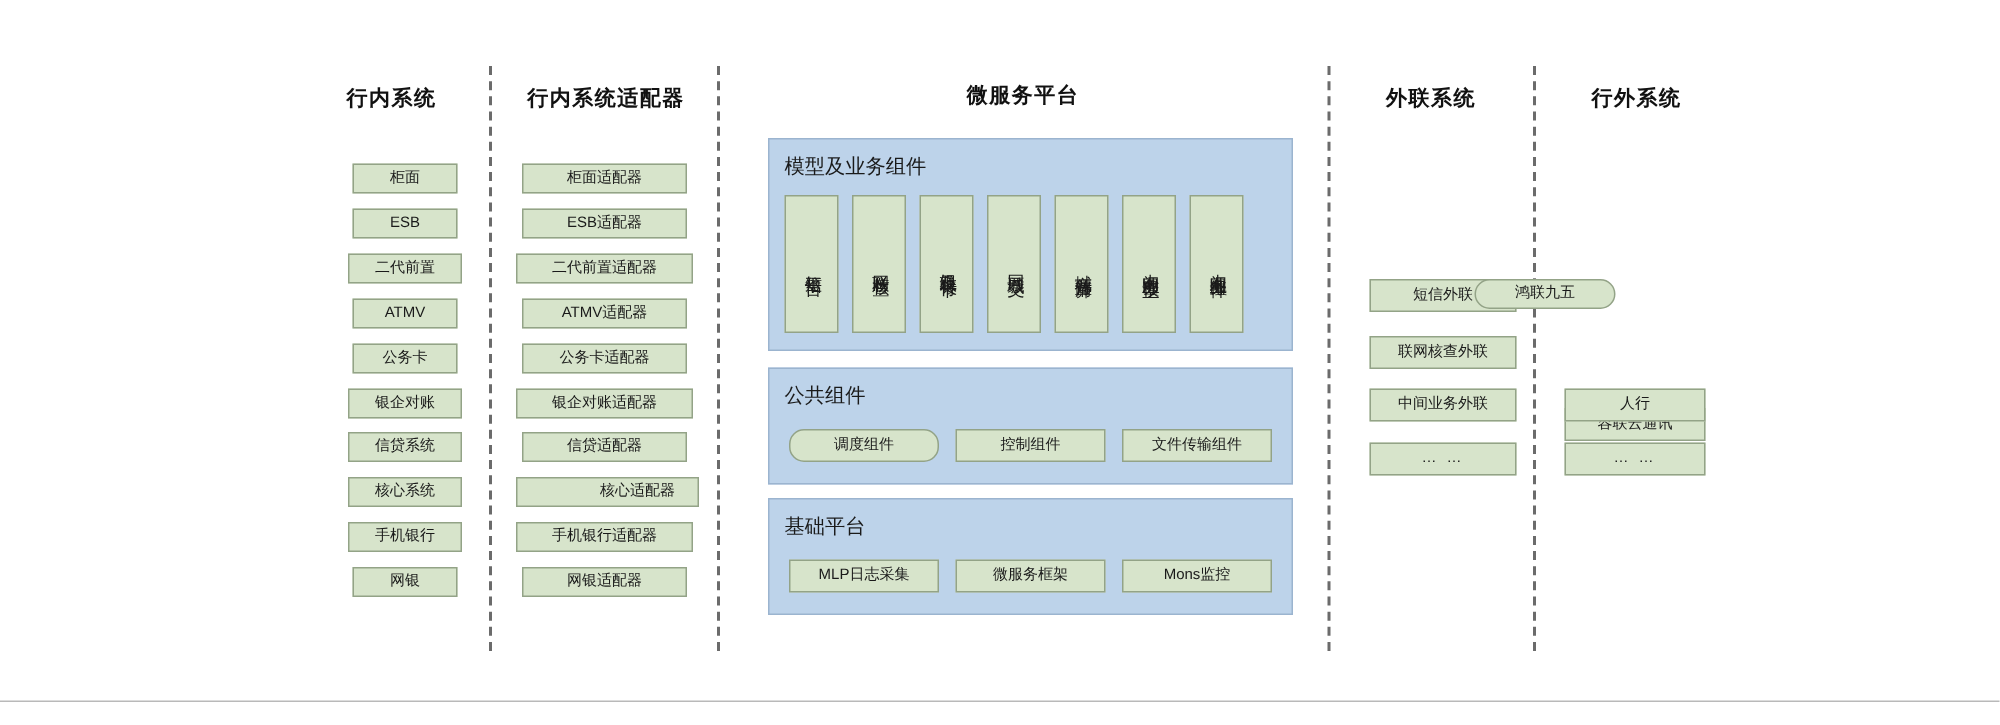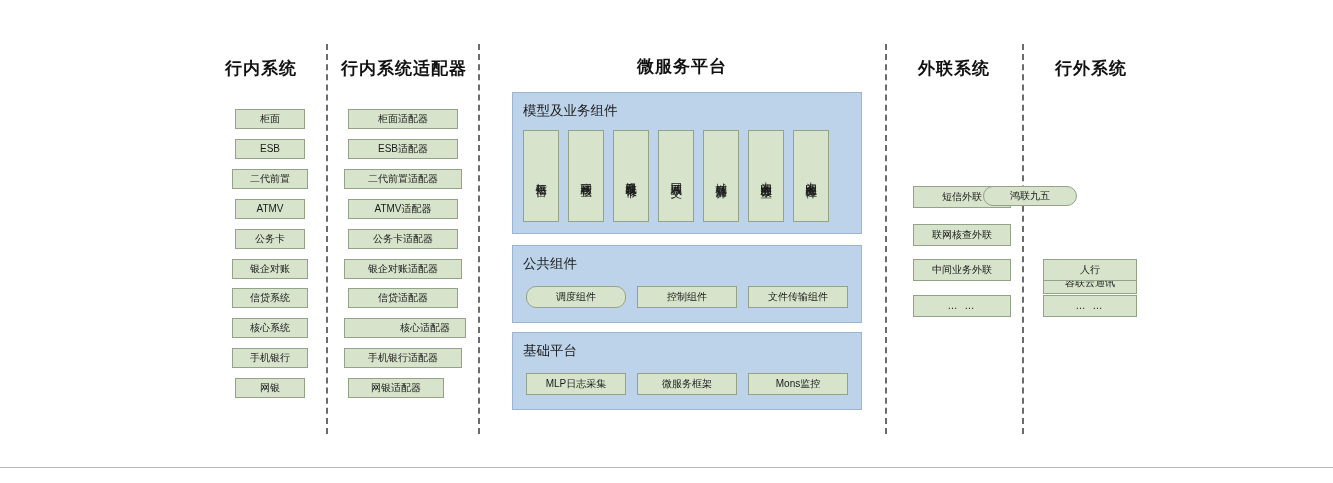--- a/index.html
+++ b/index.html
@@ -31,21 +31,21 @@
   .vsep {
     position: absolute;
     top: 44px;
     height: 390px;
     border-left: 2px dashed #6b6b6b;
   }
 
   .col-title {
     position: absolute;
     text-align: center;
-    font-size: 17px;
+    font-size: 14px;
     font-weight: bold;
     color: #111;
     letter-spacing: 1px;
     white-space: nowrap;
   }
 
   
   .gbox {
     position: absolute;
     background: #d7e4cb;
@@ -119,21 +119,21 @@
 
   <div class="gbox" style="left:348px; top:109px; width:110px; height:20px;">柜面适配器</div>
   <div class="gbox" style="left:348px; top:139px; width:110px; height:20px;">ESB适配器</div>
   <div class="gbox" style="left:344px; top:169px; width:118px; height:20px;">二代前置适配器</div>
   <div class="gbox" style="left:348px; top:199px; width:110px; height:20px;">ATMV适配器</div>
   <div class="gbox" style="left:348px; top:229px; width:110px; height:20px;">公务卡适配器</div>
   <div class="gbox" style="left:344px; top:259px; width:118px; height:20px;">银企对账适配器</div>
   <div class="gbox" style="left:348px; top:288px; width:110px; height:20px;">信贷适配器</div>
   <div class="gbox" style="left:344px; top:318px; width:122px; height:20px;padding-left:40px;">核心适配器</div>
   <div class="gbox" style="left:344px; top:348px; width:118px; height:20px;">手机银行适配器</div>
-  <div class="gbox" style="left:348px; top:378px; width:96px; height:20px;">网银适配器</div>
+  <div class="gbox" style="left:348px; top:378px; width:110px; height:20px;">网银适配器</div>
 
   <div class="panel" style="left:512px; top:92px; width:350px; height:142px;"></div>
   <div class="panel-title" style="left:523px; top:102px;">模型及业务组件</div>
 
   <div class="vbox" style="left:523px; top:130px; width:36px; height:92px;">
       <span>短信平台</span>
     </div>
   <div class="vbox" style="left:568px; top:130px; width:36px; height:92px;">
       <span>联网核查</span>
     </div>

